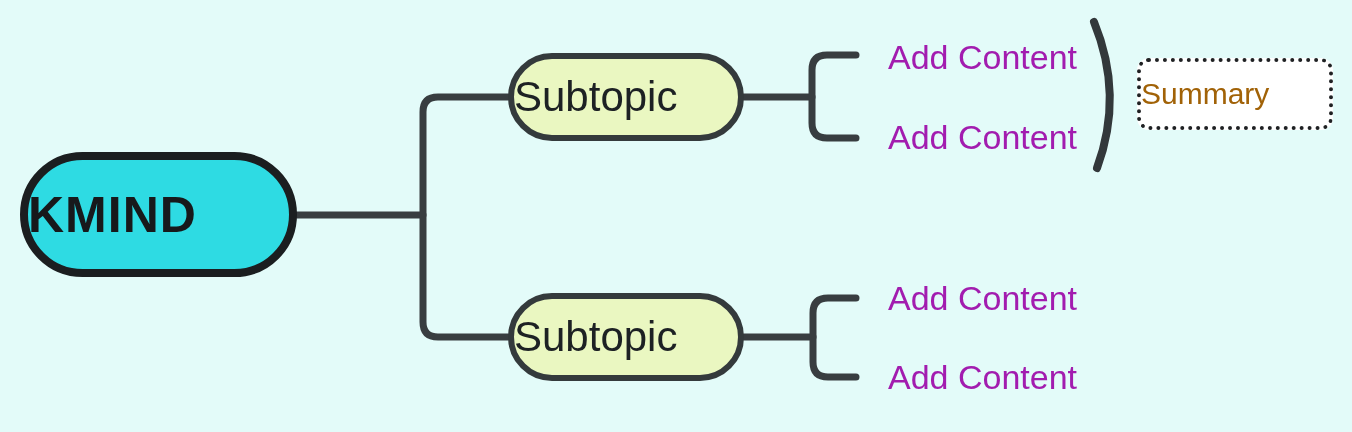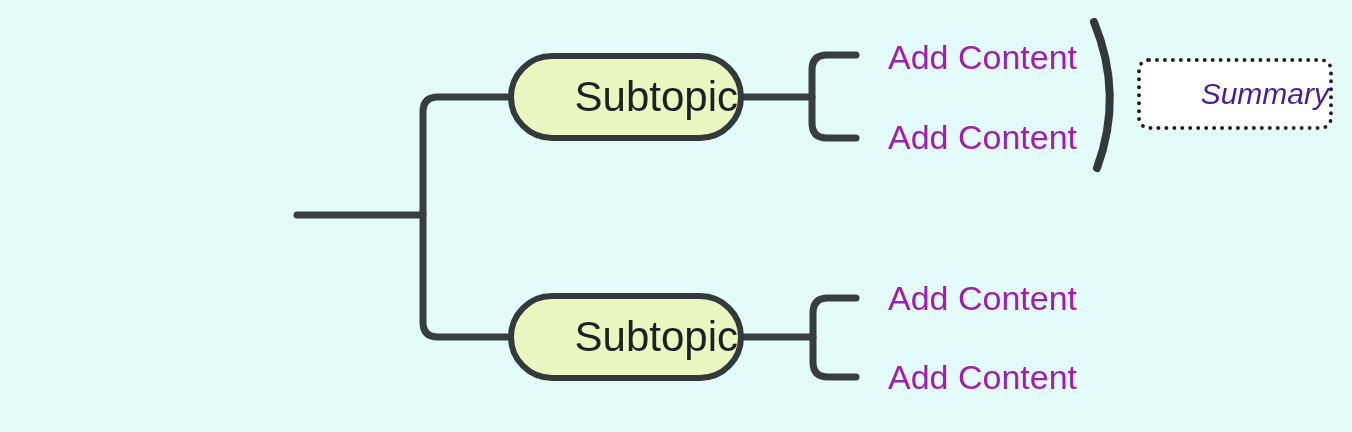--- a/index.html
+++ b/index.html
@@ -23,21 +23,21 @@
   .wires path {
     fill: none;
     stroke-linecap: round;
     stroke-linejoin: round;
   }
   .node {
     position: absolute;
     box-sizing: border-box;
     display: flex;
     align-items: center;
-    justify-content: flex-end;
+    justify-content: flex-start;
     cursor: pointer;
   }
   .node-root {
     left: 20px; top: 152px;
     width: 277px; height: 125px;
     background: #2edbe3;
     border: 8px solid #1b1e20;
     border-radius: 63px;
     font-size: 50px;
     font-weight: 700;
@@ -70,22 +70,21 @@
   .leaf-2 { top: 116px; }
   .leaf-3 { top: 277px; }
   .leaf-4 { top: 356px; }
   .node-summary {
     left: 1137px; top: 58px;
     width: 196px; height: 72px;
     background: #ffffff;
     border: 4px dotted #1f2123;
     border-radius: 12px;
     font-size: 30px;
-    color: #4c1d95;
-    font-style: italic;
+    color: #a16207;
   }
 </style>
 </head>
 <body>
 
 <div class="stage">
 
   <svg class="wires" viewBox="0 0 1352 432" xmlns="http://www.w3.org/2000/svg">
 
     <path stroke-width="7" d="M 297 215 H 423" stroke="#383d40"></path>
@@ -94,20 +93,23 @@
 
     <path stroke-width="7" d="M 744 97 H 812" stroke="#383d40"></path>
     <path stroke-width="7" d="M 856 55 H 827 Q 812 55 812 70 V 123 Q 812 138 827 138 H 856" stroke="#383d40"></path>
 
     <path stroke-width="7" d="M 744 337 H 813" stroke="#383d40"></path>
     <path stroke-width="7" d="M 856 298 H 828 Q 813 298 813 313 V 362 Q 813 377 828 377 H 856" stroke="#383d40"></path>
 
     <path stroke-width="8" d="M 1094 22 Q 1124 95 1097 168" stroke="#33383b"></path>
   </svg>
 
+  <div class="node node-root">
+    <span>KMIND</span>
+  </div>
 
   <div class="node node-subtopic pos-top">
     <span>Subtopic</span>
   </div>
   <div class="node node-subtopic pos-bottom">
     <span>Subtopic</span>
   </div>
 
   <div class="leaf-label leaf-1">Add Content</div>
   <div class="leaf-label leaf-2">Add Content</div>

